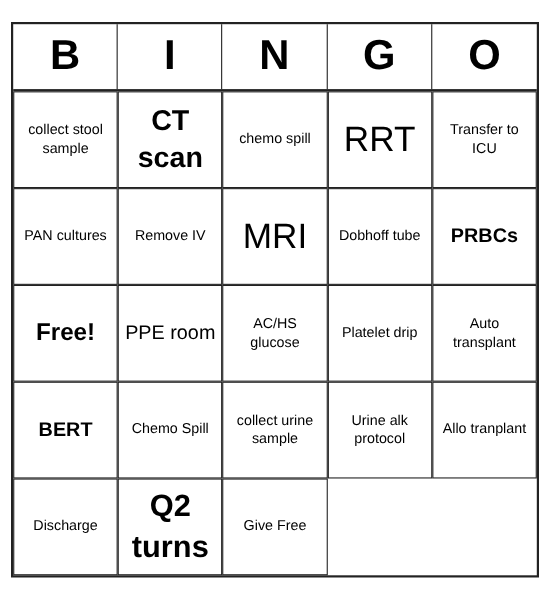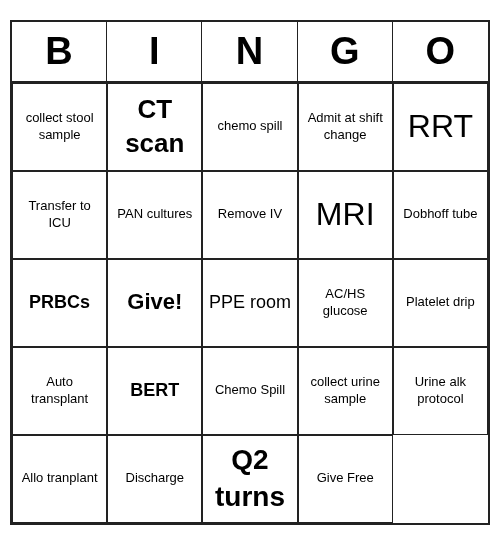--- a/index.html
+++ b/index.html
@@ -79,29 +79,28 @@
   <div class="bingo-header-cell">B</div>
       <div class="bingo-header-cell">I</div>
       <div class="bingo-header-cell">N</div>
       <div class="bingo-header-cell">G</div>
       <div class="bingo-header-cell">O</div>
     </div>
   <div class="bingo-grid">
   <div class="bingo-cell">collect stool sample</div>
       <div class="bingo-cell large-text">CT scan</div>
       <div class="bingo-cell">chemo spill</div>
-      <div class="bingo-cell">Admit at shift change</div>
       <div class="bingo-cell xl-text">RRT</div>
       <div class="bingo-cell">Transfer to ICU</div>
       <div class="bingo-cell">PAN cultures</div>
       <div class="bingo-cell">Remove IV</div>
       <div class="bingo-cell xl-text">MRI</div>
       <div class="bingo-cell">Dobhoff tube</div>
       <div class="bingo-cell medium-text">PRBCs</div>
-      <div class="bingo-cell free">Give!</div>
+      <div class="bingo-cell free">Free!</div>
       <div class="bingo-cell ppe-text">PPE room</div>
       <div class="bingo-cell">AC/HS glucose</div>
       <div class="bingo-cell">Platelet drip</div>
       <div class="bingo-cell">Auto transplant</div>
       <div class="bingo-cell medium-text">BERT</div>
       <div class="bingo-cell">Chemo Spill</div>
       <div class="bingo-cell">collect urine sample</div>
       <div class="bingo-cell">Urine alk protocol</div>
       <div class="bingo-cell">Allo tranplant</div>
       <div class="bingo-cell">Discharge</div>

